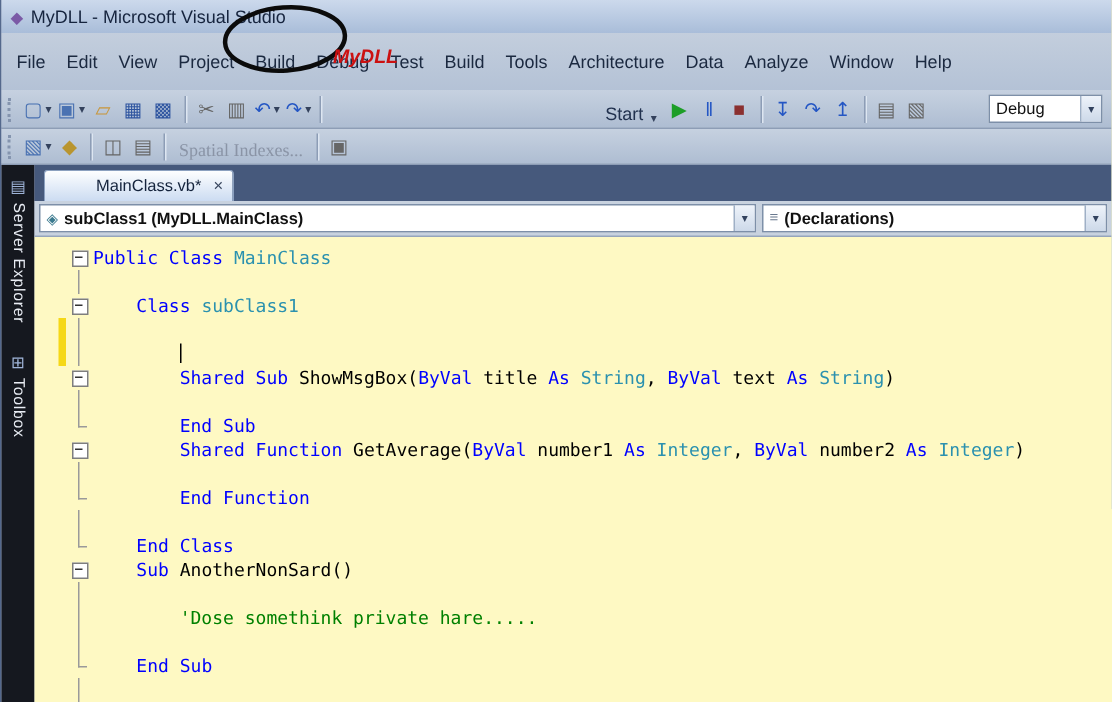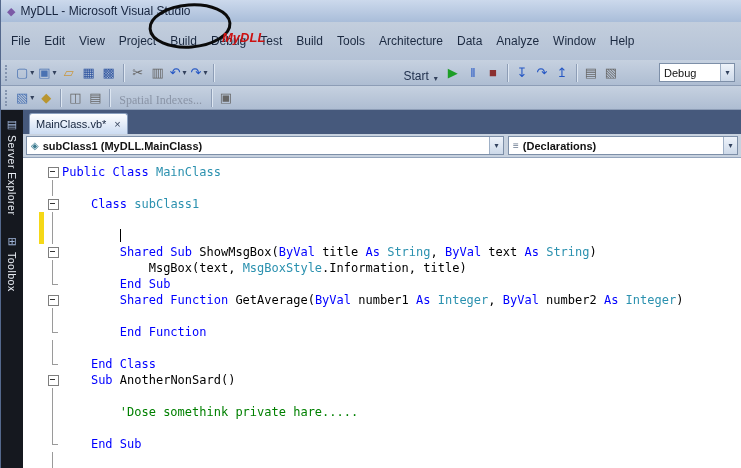--- a/index.html
+++ b/index.html
@@ -37,34 +37,34 @@
   .side-strip { width:22px; background:#15181f; flex:0 0 auto; display:flex; flex-direction:column; align-items:center; padding-top:8px; gap:20px; }
   .side-tab { display:flex; flex-direction:column; align-items:center; gap:4px; cursor:default; }
   .side-icon { color:#9fb4d8; font-size:11px; }
   .side-label { writing-mode:vertical-lr; color:#e9edf4; font-size:10.5px; letter-spacing:0.5px; }
 
   .doc-col { flex:1; display:flex; flex-direction:column; min-width:0; }
 
   
   .tabstrip { height:24px; background:#46597c; display:flex; align-items:flex-end; padding-left:6px; flex:0 0 auto; }
   .tab { height:21px; background:linear-gradient(#fdfeff,#ccdcf2); border:1px solid #8ba0bf; border-bottom:none; border-radius:3px 3px 0 0; display:flex; align-items:center; padding:0 6px; gap:8px; }
-  .tab-label { font-size:11px; color:#14233c; }
+  .tab-label { font-size:11px; color:#14233c;margin-left:28px; }
   .tab-close { font-size:11px; color:#38465e; line-height:1; cursor:default; }
 
   
   .navbar { height:24px; background:#c8d2df; border-bottom:1px solid #95a5bc; display:flex; align-items:center; padding:2px 3px; gap:4px; flex:0 0 auto; }
   .nav-combo { height:19px; background:#fff; border:1px solid #7d8fa8; display:flex; align-items:center; }
   .nav-combo.left { width:478px; }
   .nav-combo.right { flex:1; }
   .nav-icon { margin:0 4px; font-size:10px; }
   .nav-text { flex:1; font-size:11px; font-weight:bold; color:#111; white-space:nowrap; overflow:hidden; }
   .nav-arrow { width:14px; height:100%; background:linear-gradient(#eef3fa,#cdd9e9); border-left:1px solid #9fb0c6; font-size:8px; display:flex; align-items:center; justify-content:center; color:#32425e; }
 
   
-  .editor { flex:1; background:#ffffff; overflow:hidden; padding-top:6px; }
+  .editor { flex:1; background:#fef9c3; overflow:hidden; padding-top:6px; }
   .code-line { display:flex; height:16px; line-height:16px; font-family:"DejaVu Sans Mono","Liberation Mono",monospace; font-size:12px; }
   .gutter { width:16px; flex:0 0 auto; }
   .chg { width:5px; flex:0 0 auto; }
   .chg.changed { background:#f5d817; }
   .fold { width:18px; flex:0 0 auto; position:relative; }
   .fold-start::before { content:""; position:absolute; left:4px; top:3px; width:9px; height:9px; border:1px solid #7e7e7e; background:#fff; }
   .fold-start::after { content:""; position:absolute; left:6px; top:7px; width:5px; height:1px; background:#333; }
   .fold-mid::before { content:""; position:absolute; left:8px; top:0; bottom:0; width:1px; background:#9a9a9a; }
   .fold-end::before { content:""; position:absolute; left:8px; top:0; height:9px; width:1px; background:#9a9a9a; }
   .fold-end::after { content:""; position:absolute; left:8px; top:8px; width:6px; height:1px; background:#9a9a9a; }
@@ -273,21 +273,20 @@
             <div class="code-line">
               <span class="gutter"></span>
               <span class="chg"></span>
               <span class="fold fold-start"></span>
               <span class="code-text"><span class="tok-plain">        </span><span class="tok-kw">Shared Sub </span><span class="tok-plain">ShowMsgBox(</span><span class="tok-kw">ByVal </span><span class="tok-plain">title </span><span class="tok-kw">As </span><span class="tok-type">String</span><span class="tok-plain">, </span><span class="tok-kw">ByVal </span><span class="tok-plain">text </span><span class="tok-kw">As </span><span class="tok-type">String</span><span class="tok-plain">)</span></span>
             </div>
             <div class="code-line">
               <span class="gutter"></span>
               <span class="chg"></span>
               <span class="fold fold-mid"></span>
-              <span class="code-text"><span class="tok-plain">            MsgBox(text, </span><span class="tok-type">MsgBoxStyle</span><span class="tok-plain">.Information, title)</span></span>
             </div>
             <div class="code-line">
               <span class="gutter"></span>
               <span class="chg"></span>
               <span class="fold fold-end"></span>
               <span class="code-text"><span class="tok-plain">        </span><span class="tok-kw">End Sub</span></span>
             </div>
             <div class="code-line">
               <span class="gutter"></span>
               <span class="chg"></span>

